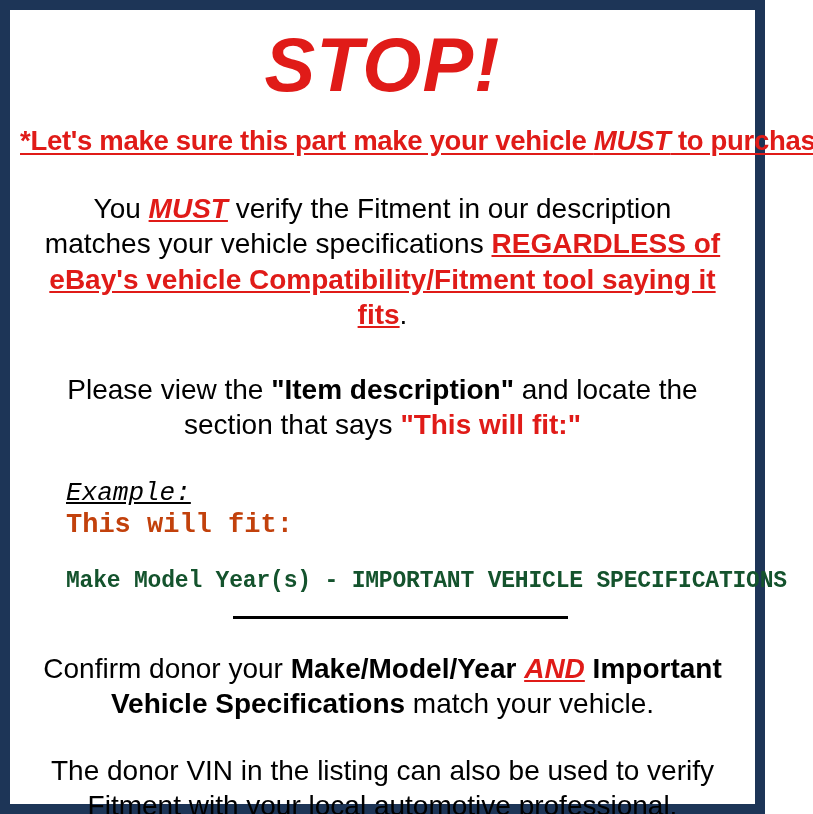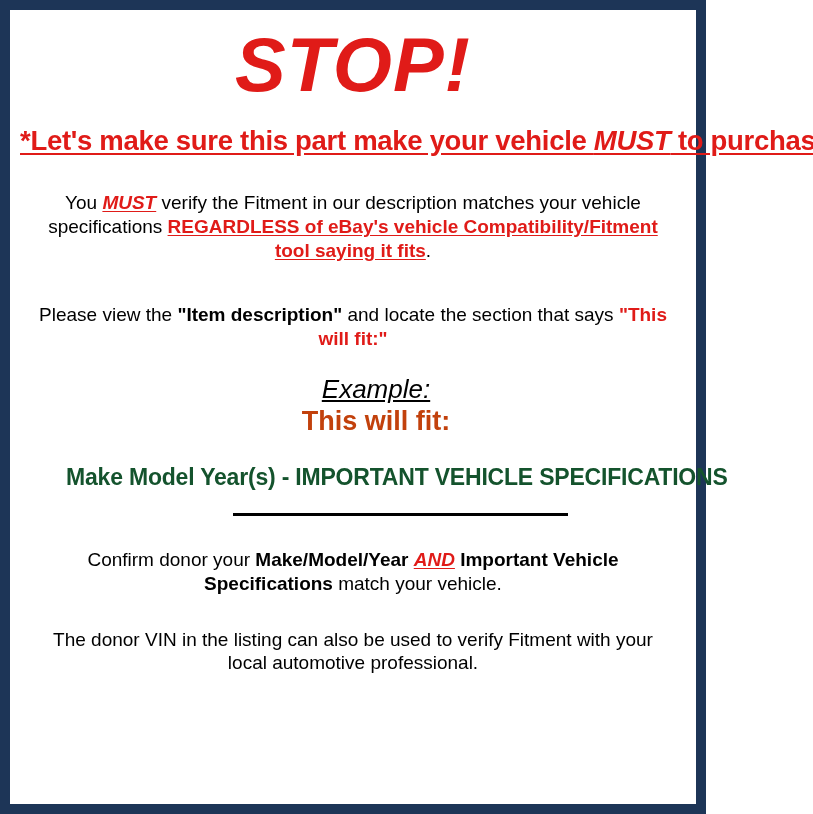--- a/index.html
+++ b/index.html
@@ -8,21 +8,21 @@
     background: #ffffff;
   }
   body {
     width: 813px;
     height: 814px;
     font-family: "Liberation Sans", sans-serif;
     overflow: hidden;
   }
   #notice {
     box-sizing: border-box;
-    width: 706px;
+    width: 765px;
     height: 814px;
     border: 10px solid #1d3557;
     background: #ffffff;
     position: relative;
   }
   .inner {
     box-sizing: border-box;
     width: 100%;
     height: 100%;
     padding: 0 10px;
@@ -52,21 +52,21 @@
     text-decoration: underline;
     text-underline-offset: 3px;
     letter-spacing: -0.3px;
     white-space: nowrap;
     text-align: center;
   }
   .subtitle .i { font-style: italic; }
 
   
   .para {
-    font-size: 19px;
+    font-size: 28px;
     line-height: 1.26;
     margin: 0;
     padding: 0 18px;
     text-align: center;
   }
   .p-must { margin-top: 34px; }
   .p-desc { margin-top: 40px; }
 
   .emph-red-ui {
     color: #e01b18;
@@ -79,23 +79,24 @@
     color: #e01b18;
     font-weight: bold;
     text-decoration: underline;
     text-underline-offset: 2px;
   }
   .emph-black-b { font-weight: bold; color: #000; }
   .emph-red-b { font-weight: bold; color: #e01b18; }
 
   
   .example-block {
-    margin-top: 24px;
+    margin-top: 36px;
     padding-left: 46px;
-    text-align: center;
+    text-align: left;
+    font-family: Liberation Mono, monospace;
   }
   .example-label {
     font-size: 26px;
     font-style: italic;
     text-decoration: underline;
     text-underline-offset: 2px;
     color: #000;
     line-height: 1.1;
   }
   .example-fit {

